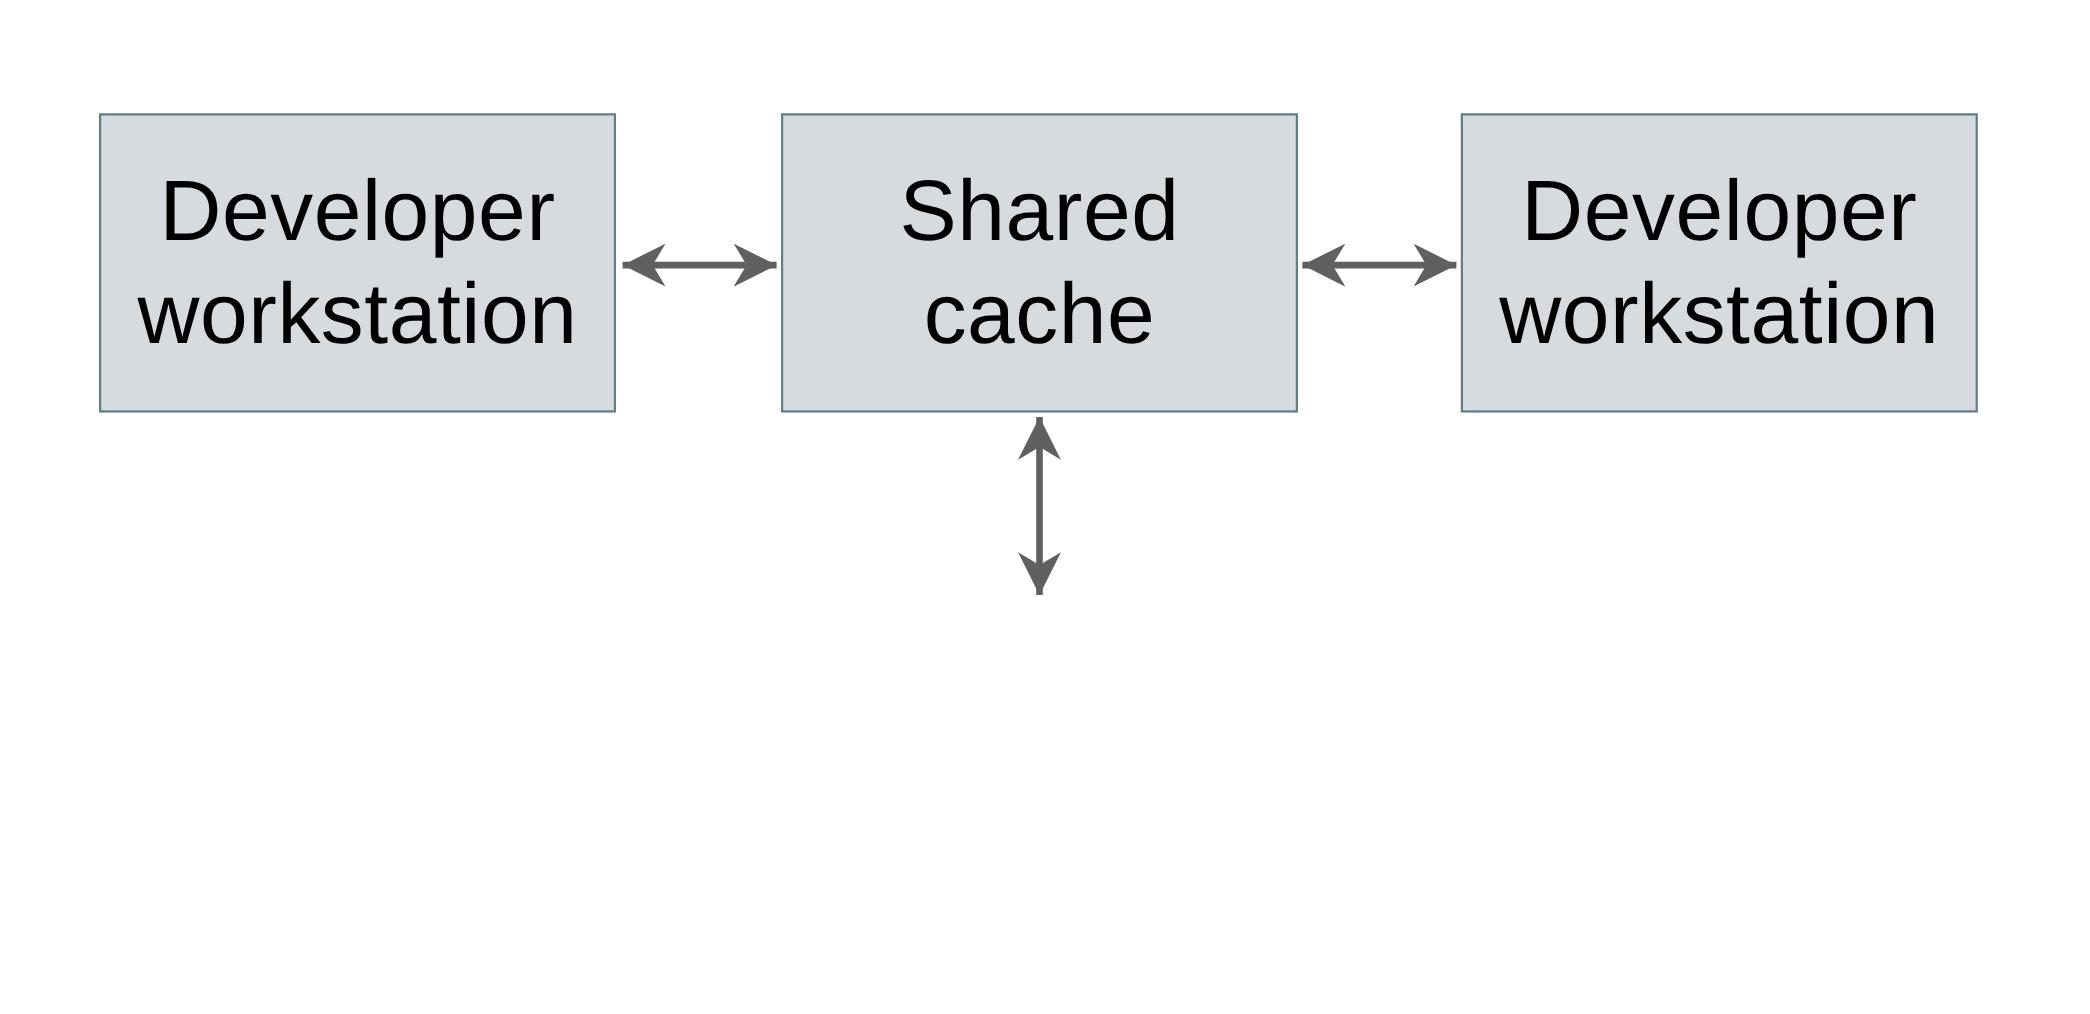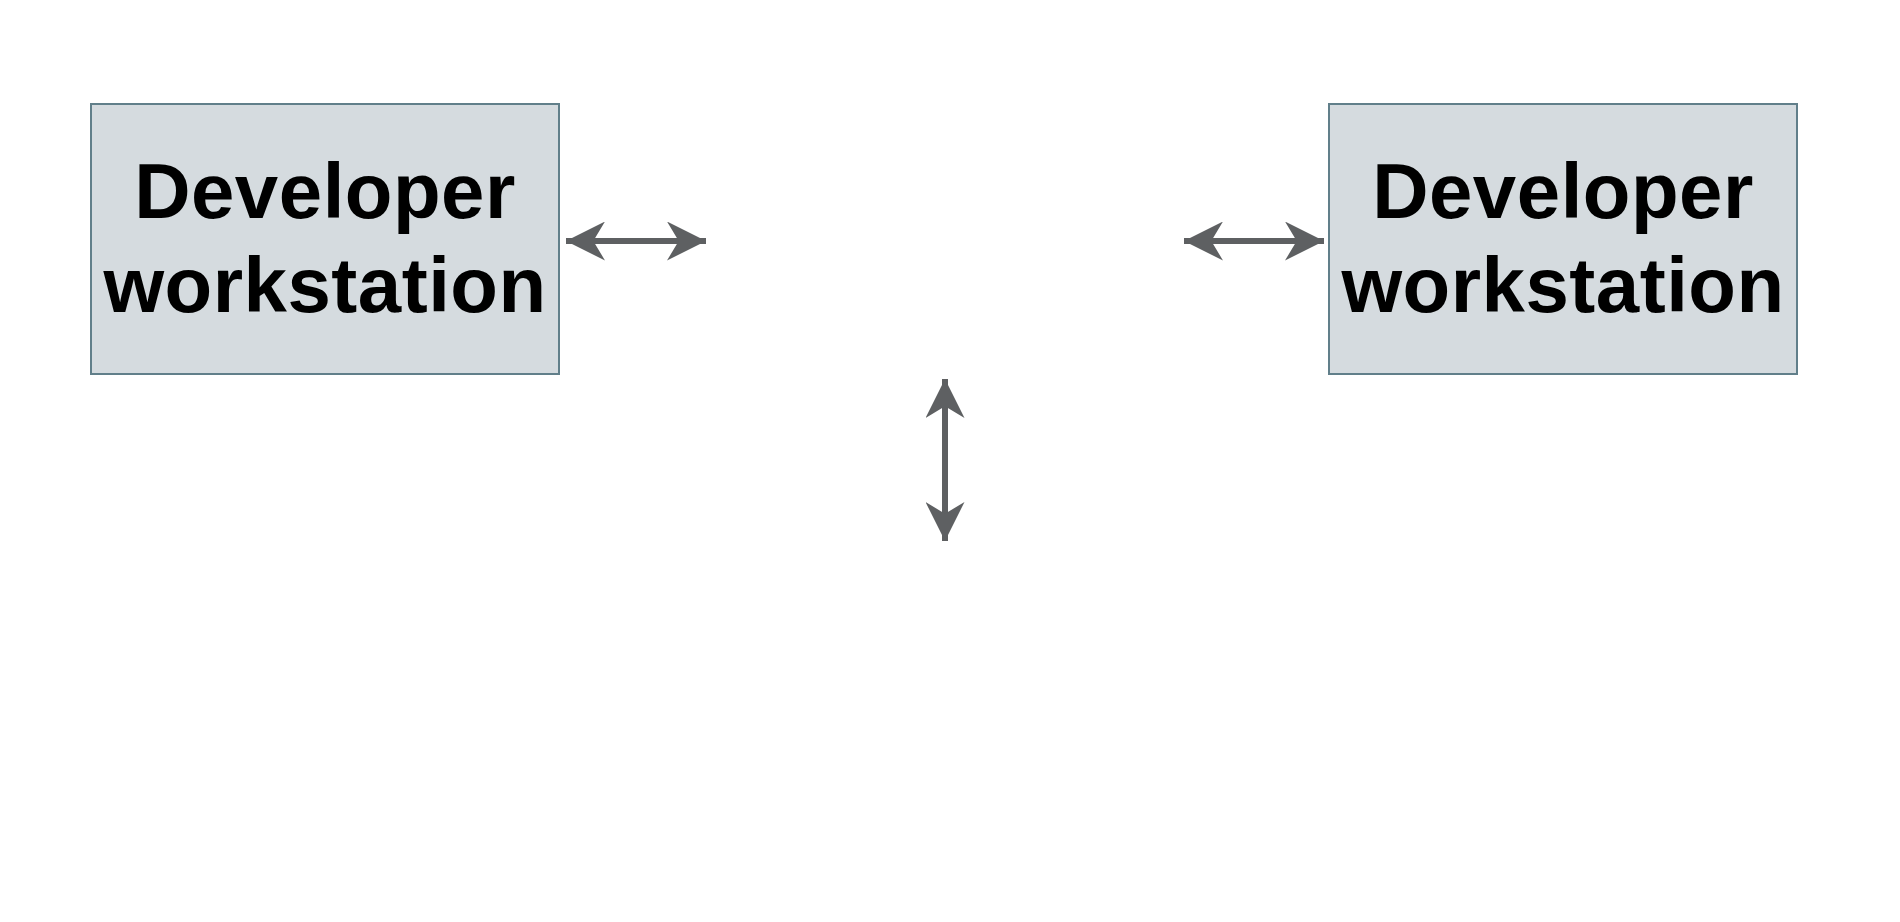--- a/index.html
+++ b/index.html
@@ -25,21 +25,21 @@
     display: flex;
     align-items: center;
     justify-content: center;
     text-align: center;
   }
   .node-label {
     display: block;
     width: 100%;
     font-size: 78px;
     line-height: 1.2;
-    font-weight: 700;
+    font-weight: 400;
     color: var(--text, #000000);
     letter-spacing: 0.5px;
     text-align: center;
   }
   .node-dev-left   { left: 90px;   top: 103px; }
   .node-shared     { left: 710px;  top: 103px; }
   .node-dev-right  { left: 1328px; top: 103px; }
   .node-ci         { left: 710px;  top: 545px; }
 
   .edges-overlay {
@@ -61,20 +61,23 @@
 </style>
 </head>
 <body>
 
 <div class="canvas">
 
   <div class="node node-dev-left">
     <span class="node-label">Developer workstation</span>
   </div>
 
+  <div class="node node-shared">
+    <span class="node-label">Shared cache</span>
+  </div>
 
   <div class="node node-dev-right">
     <span class="node-label">Developer workstation</span>
   </div>
 
 
   <svg class="edges-overlay" viewBox="0 0 1900 922" xmlns="http://www.w3.org/2000/svg" aria-hidden="true">
     <defs>
       <marker id="stealth-head" viewBox="0 0 10 10" refX="10" refY="5" markerWidth="6.5" markerHeight="6.5" orient="auto-start-reverse">
         <path class="arrow-head" d="M 0,0 L 10,5 L 0,10 L 3,5 Z"></path>

